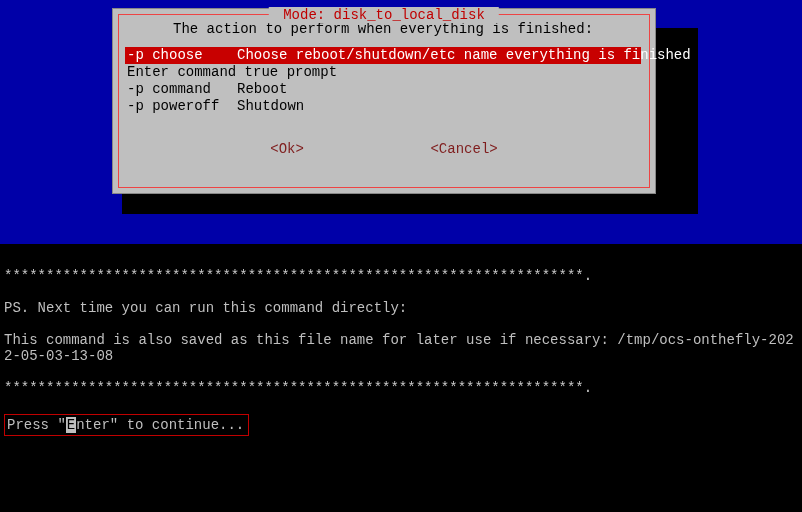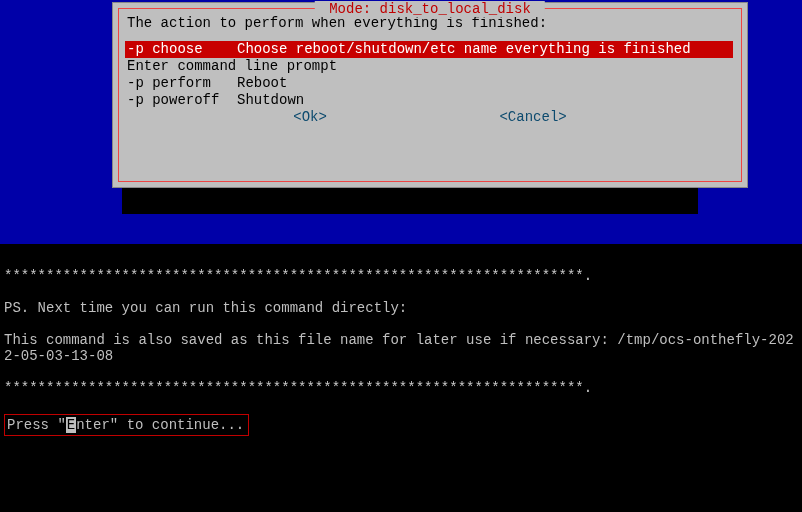--- a/index.html
+++ b/index.html
@@ -22,22 +22,22 @@
       background: #000;
       left: 122px;
       top: 28px;
       width: 576px;
       height: 186px;
     }
     .dialog {
       position: absolute;
       background: #bfbfbf;
       left: 112px;
-      top: 2px;
-      width: 636px;
+      top: 8px;
+      width: 544px;
       height: 186px;
       border: 1px solid #888;
     }
     .dialog-border {
       position: absolute;
       inset: 5px;
       border: 1px solid #e44;
       pointer-events: none;
     }
     .dialog-title {
@@ -51,39 +51,41 @@
       white-space: pre;
       z-index: 2;
     }
     .dialog-inner {
       padding: 12px 14px 0 14px;
       color: #000;
     }
     .prompt-line {
       margin-bottom: 10px;
       white-space: pre;
+      margin-left: 46px;
     }
     .option-list { margin-left: 0; }
     .option-row {
       display: flex;
       white-space: pre;
       line-height: 17px;
     }
     .option-row.selected {
       background: #c80000;
       color: #fff;
       margin-left: -2px;
       padding-left: 2px;
     }
     .opt-key { display: inline-block; min-width: 110px; }
     .button-row {
       display: flex;
       justify-content: space-around;
+      margin-top: 26px;
       padding: 0 80px;
-      color: #0c4a6e;
+      color: #7f1d1d;
     }
     .btn { white-space: pre; }
 
     .terminal {
       background: #000;
       color: #bfbfbf;
       padding: 8px 4px 2px 4px;
       height: calc(512px - 244px);
       line-height: 16px;
       white-space: pre-wrap;
@@ -114,24 +116,24 @@
     <div class="dialog-border"></div>
     <div class="dialog-title"> Mode: disk_to_local_disk </div>
     <div class="dialog-inner">
       <div class="prompt-line">The action to perform when everything is finished:</div>
       <div class="option-list">
         <div class="option-row selected">
           <span class="opt-key">-p choose</span>
           <span>Choose reboot/shutdown/etc name everything is finished</span>
         </div>
         <div class="option-row">
-          <span>Enter command line prompt</span>
+          <span>Enter command true prompt</span>
         </div>
         <div class="option-row">
-          <span class="opt-key">-p perform</span>
+          <span class="opt-key">-p command</span>
           <span>Reboot</span>
         </div>
         <div class="option-row">
           <span class="opt-key">-p poweroff</span>
           <span>Shutdown</span>
         </div>
       </div>
       <div class="button-row">
         <span class="btn">&lt;Ok&gt;</span>
         <span class="btn">&lt;Cancel&gt;</span>

